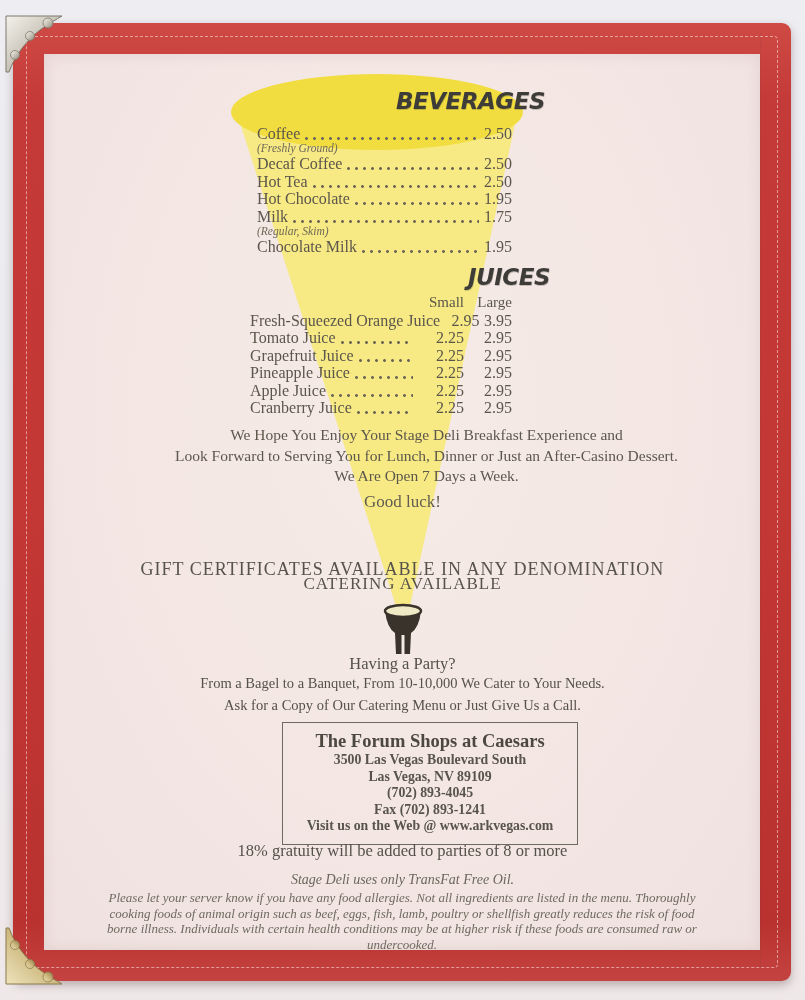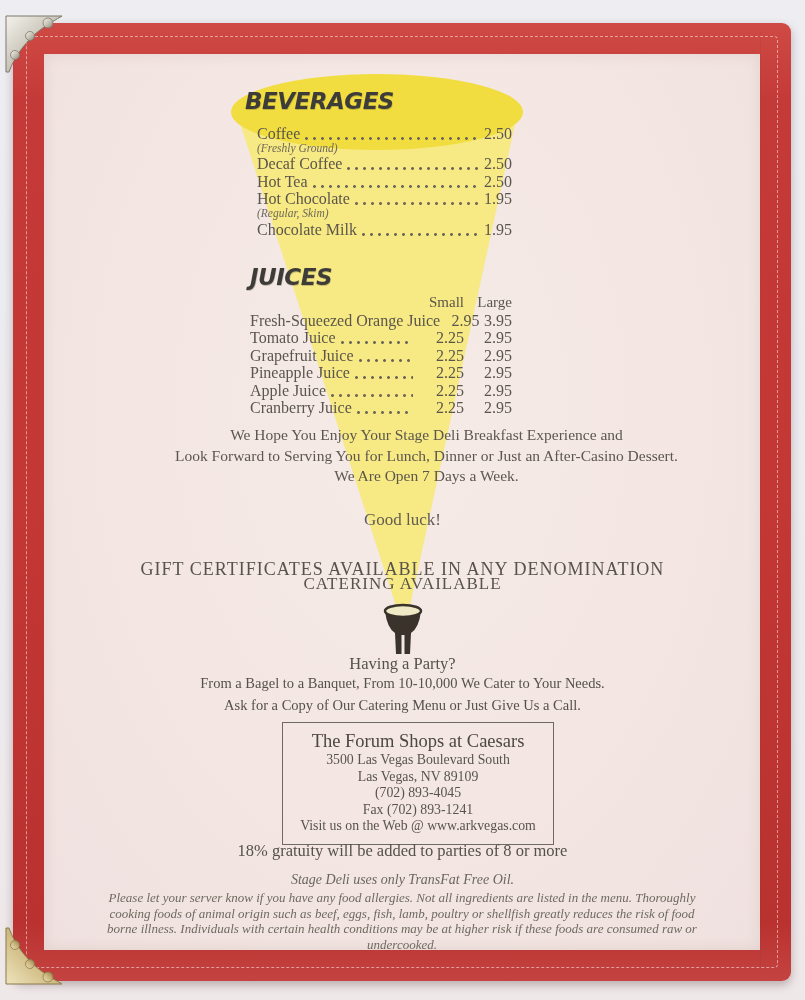--- a/index.html
+++ b/index.html
@@ -27,21 +27,21 @@
   .page-edge { position:absolute; right:44px; top:32px; bottom:32px; width:1px; background:rgba(90,70,70,.10); }
 
   .corner { position:absolute; z-index:6; }
 
   .beam { position:absolute; left:0; top:0; z-index:2; pointer-events:none; }
   .content { position:absolute; inset:0; z-index:4; }
   .content > div { position:absolute; }
 
   .script-head {
     font-family:"DejaVu Sans", sans-serif; font-weight:bold; font-style:italic;
-    font-size:23px; letter-spacing:-0.5px; color:#3e3c38; text-align:left;
+    font-size:23px; letter-spacing:-0.5px; color:#3e3c38; text-align:right;
     text-shadow:0.5px 0.5px 0 rgba(60,55,40,.25);
   }
   .bev-head { left:245px; top:88px; width:300px; }
   .juice-head-title { left:250px; top:264px; width:300px; }
 
   .list { font-size:16px; color:#5b564c; }
   .bev-list { left:257px; top:124px; width:255px; }
   .juice-list { left:250px; top:311px; width:262px; }
   .m-row { display:flex; align-items:flex-end; line-height:16px; margin-top:1.5px; }
   .m-name { white-space:nowrap; }
@@ -52,31 +52,32 @@
   }
   .m-price { white-space:nowrap; }
   .m-note { font-size:11.5px; font-style:italic; line-height:13px; color:#6e6858; }
   .col-s { width:46px; text-align:right; }
   .col-l { width:46px; text-align:right; margin-left:2px; }
   .cols-header { left:250px; top:294px; width:262px; display:flex; font-size:15px; color:#5b564c; }
   .cols-header .sp { flex:1; }
 
   .centered { left:0; width:805px; text-align:center; }
   .welcome { top:425px; font-size:15.5px; line-height:20.5px; color:#5c574d;margin-left:24px; }
-  .goodluck { top:510px; font-size:17px; color:#625d52; }
+  .goodluck { top:492px; font-size:17px; color:#625d52; }
   .gift { top:559px; font-size:18px; letter-spacing:1px; color:#57534a; }
   .catering { top:574px; font-size:17px; letter-spacing:1px; color:#57534a; }
   .party-title { top:654px; font-size:16.5px; color:#55514a; }
   .party-line1 { top:675px; font-size:14.5px; color:#55514a; }
   .party-line2 { top:697px; font-size:14.5px; color:#55514a;text-align:center; }
 
   .contact-box {
-    left:282px; top:722px; width:272px; box-sizing:border-box;
+    left:282px; top:722px; width:296px; box-sizing:border-box;
     border:1.5px solid #6e6a60; padding:7px 8px 9px; text-align:center;
     color:#58544b;
+    font-weight:bold;
   }
   .contact-name { font-size:18.5px; color:#4c483f; line-height:22px; }
   .contact-line { font-size:13.8px; line-height:16.5px; }
 
   .gratuity { top:841px; font-size:16.5px; color:#55514a; }
   .oil { top:872px; font-size:14px; font-style:italic; color:#6b675c; }
   .disclaimer { left:102px; top:890px; width:600px; text-align:center;
     font-size:13px; font-style:italic; line-height:15.5px; color:#6e6a5f; }
 </style>
 </head>
@@ -145,20 +146,25 @@
       <div class="m-row">
         <span class="m-name">Hot Tea</span>
         <span class="leader"></span>
         <span class="m-price">2.50</span>
       </div>
       <div class="m-row">
         <span class="m-name">Hot Chocolate</span>
         <span class="leader"></span>
         <span class="m-price">1.95</span>
       </div>
+      <div class="m-row">
+        <span class="m-name">Milk</span>
+        <span class="leader"></span>
+        <span class="m-price">1.75</span>
+      </div>
       <div class="m-note">(Regular, Skim)</div>
       <div class="m-row">
         <span class="m-name">Chocolate Milk</span>
         <span class="leader"></span>
         <span class="m-price">1.95</span>
       </div>
     </div>
 
     <div class="script-head juice-head-title">JUICES</div>
 

